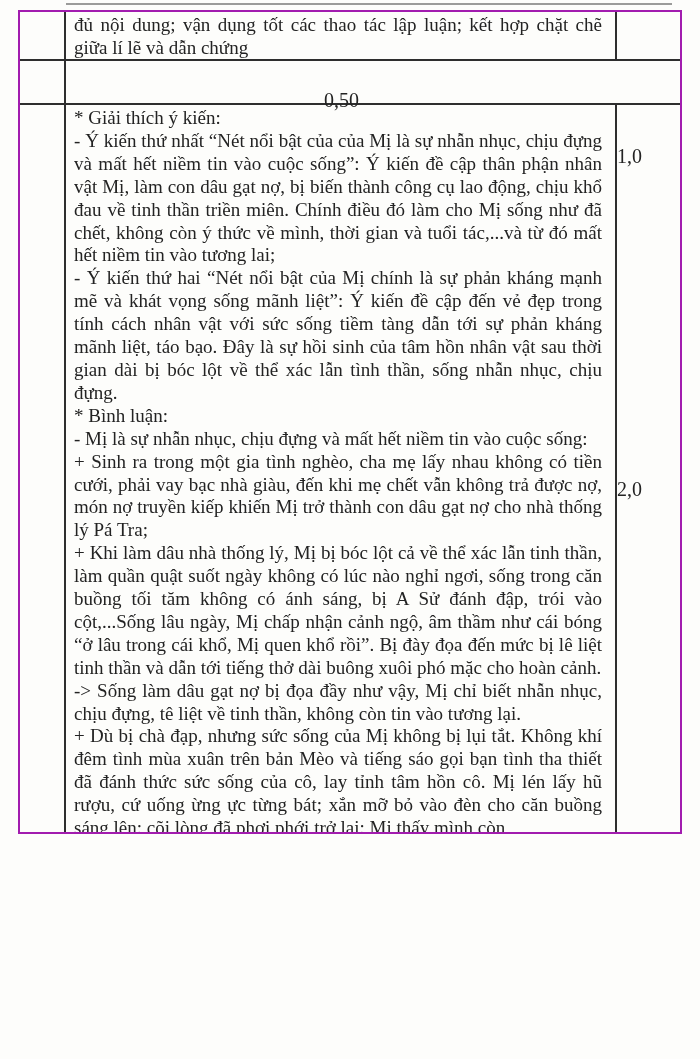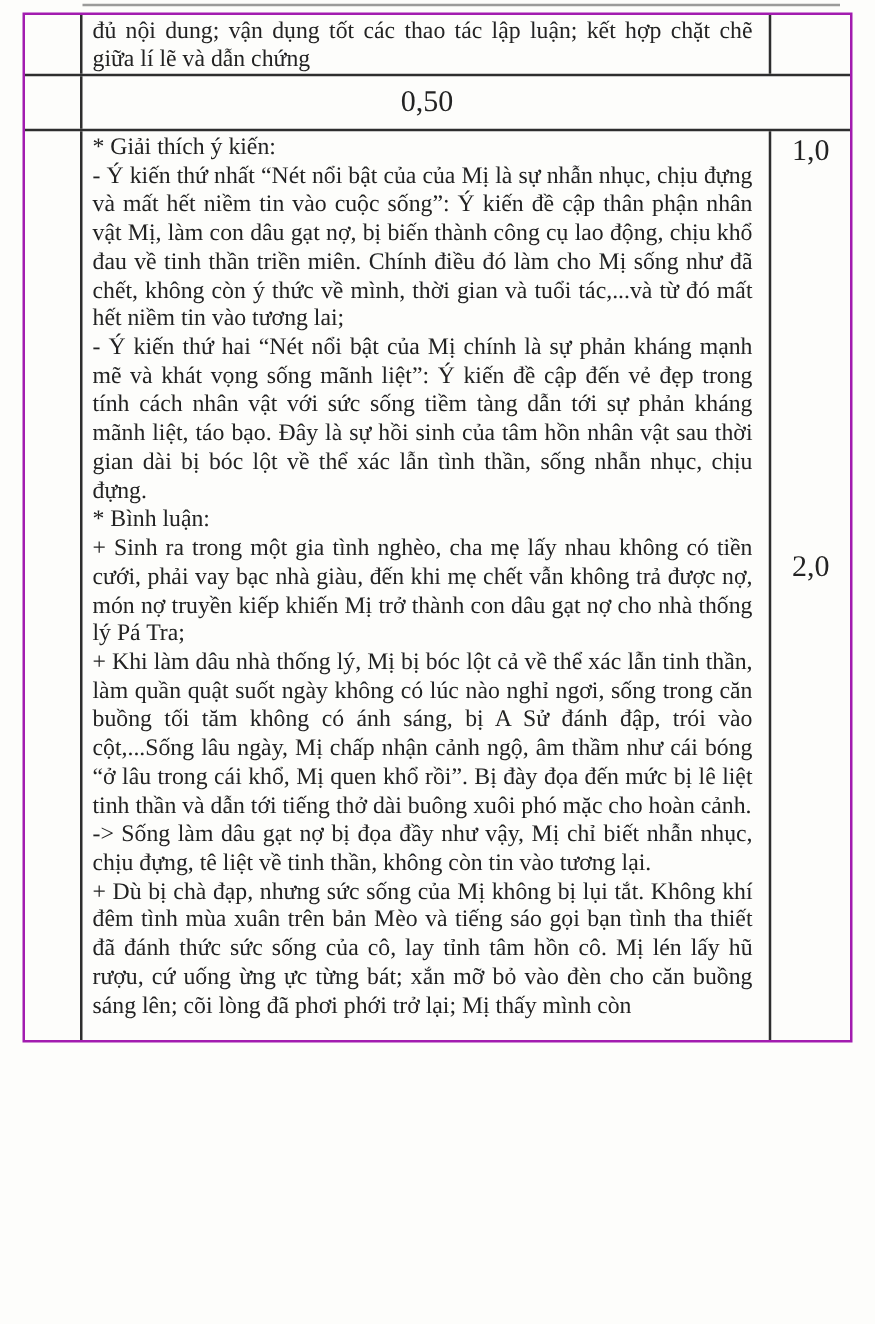--- a/index.html
+++ b/index.html
@@ -42,24 +42,25 @@
     text-align:justify;
     overflow:hidden;
   }
   .row-a .c-content { line-height:23px; }
   .row-b .c-content { line-height:21px; }
   .row-c .c-content { line-height:22.9px; padding-top:2px; }
   .c-content p { margin:0; text-align:justify; }
   .c-score {
     position:relative;
     text-align:center;
-    font-size:24px;
+    font-size:20px;
+    margin-top:37px;
   }
   .row-b .c-score { display:flex; align-items:center; justify-content:center; }
-  .score-mark { position:absolute; left:0; right:0; text-align:center; }
+  .score-mark { position:absolute; left:0; right:0; text-align:left; }
   .score-mark.pos-0 { top:3px; }
   .score-mark.pos-1 { top:336px; }
 </style>
 </head>
 <body>
 
 <div class="page">
 
   <div class="scan-artifact"></div>
 
@@ -82,20 +83,21 @@
       </div>
     </div>
 
     <div class="t-row row-c last">
       <div class="cell c-left"></div>
       <div class="cell c-content">
           <p>* Giải thích ý kiến:</p>
           <p>- Ý kiến thứ nhất “Nét nổi bật của của Mị là sự nhẫn nhục, chịu đựng và mất hết niềm tin vào cuộc sống”: Ý kiến đề cập thân phận nhân vật Mị, làm con dâu gạt nợ, bị biến thành công cụ lao động, chịu khổ đau về tinh thần triền miên. Chính điều đó làm cho Mị sống như đã chết, không còn ý thức về mình, thời gian và tuổi tác,...và từ đó mất hết niềm tin vào tương lai;</p>
           <p>- Ý kiến thứ hai “Nét nổi bật của Mị chính là sự phản kháng mạnh mẽ và khát vọng sống mãnh liệt”: Ý kiến đề cập đến vẻ đẹp trong tính cách nhân vật với sức sống tiềm tàng dẫn tới sự phản kháng mãnh liệt, táo bạo. Đây là sự hồi sinh của tâm hồn nhân vật sau thời gian dài bị bóc lột về thể xác lẫn tình thần, sống nhẫn nhục, chịu đựng.</p>
           <p>* Bình luận:</p>
+          <p>- Mị là sự nhẫn nhục, chịu đựng và mất hết niềm tin vào cuộc sống:</p>
           <p>+ Sinh ra trong một gia tình nghèo, cha mẹ lấy nhau không có tiền cưới, phải vay bạc nhà giàu, đến khi mẹ chết vẫn không trả được nợ, món nợ truyền kiếp khiến Mị trở thành con dâu gạt nợ cho nhà thống lý Pá Tra;</p>
           <p>+ Khi làm dâu nhà thống lý, Mị bị bóc lột cả về thể xác lẫn tinh thần, làm quần quật suốt ngày không có lúc nào nghỉ ngơi, sống trong căn buồng tối tăm không có ánh sáng, bị A Sử đánh đập, trói vào cột,...Sống lâu ngày, Mị chấp nhận cảnh ngộ, âm thầm như cái bóng “ở lâu trong cái khổ, Mị quen khổ rồi”. Bị đày đọa đến mức bị lê liệt tinh thần và dẫn tới tiếng thở dài buông xuôi phó mặc cho hoàn cảnh.</p>
           <p>-&gt; Sống làm dâu gạt nợ bị đọa đầy như vậy, Mị chỉ biết nhẫn nhục, chịu đựng, tê liệt về tinh thần, không còn tin vào tương lại.</p>
           <p>+ Dù bị chà đạp, nhưng sức sống của Mị không bị lụi tắt. Không khí đêm tình mùa xuân trên bản Mèo và tiếng sáo gọi bạn tình tha thiết đã đánh thức sức sống của cô, lay tỉnh tâm hồn cô. Mị lén lấy hũ rượu, cứ uống ừng ực từng bát; xắn mỡ bỏ vào đèn cho căn buồng sáng lên; cõi lòng đã phơi phới trở lại; Mị thấy mình còn</p>
         </div>
       <div class="cell c-score">
         <span class="score-mark pos-0">1,0</span>
         <span class="score-mark pos-1">2,0</span>
       </div>
     </div>

